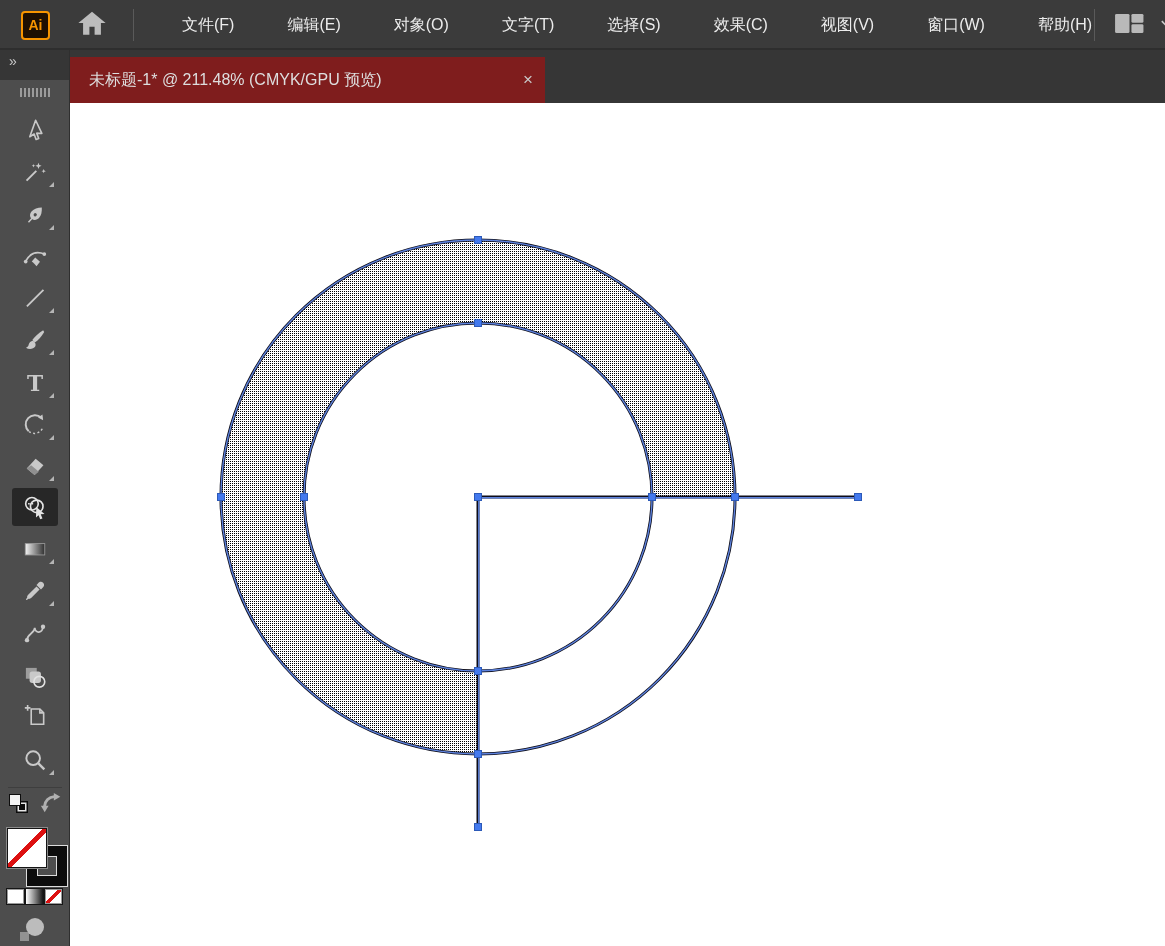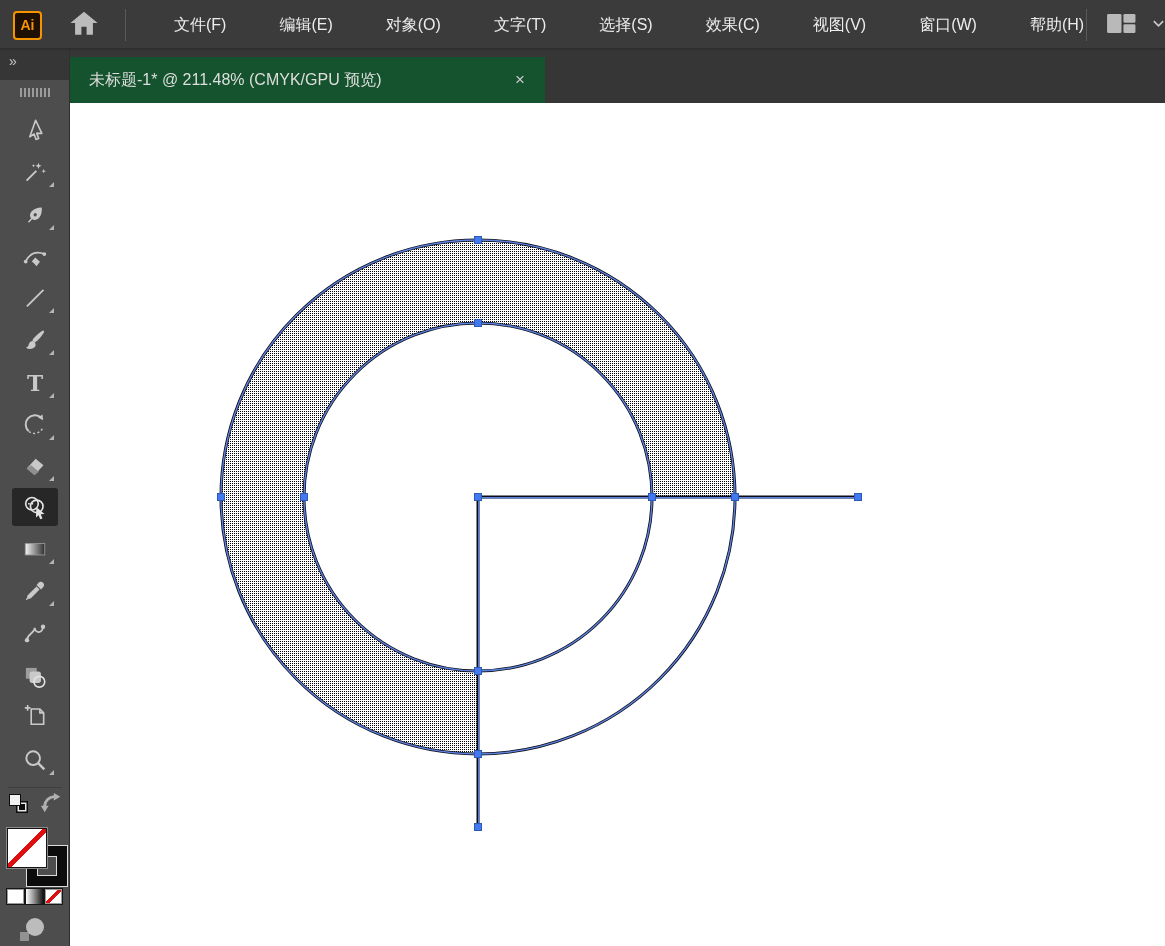--- a/index.html
+++ b/index.html
@@ -11,21 +11,21 @@
     -webkit-font-smoothing:antialiased;
   }
   .app { width:1165px; height:946px; display:grid; grid-template-rows:50px 1fr; }
 
   
   .menubar {
     background:#3b3b3b; display:flex; align-items:center;
     color:#ececec; box-shadow: inset 0 -2px 0 #2e2e2e;
   }
   .ai-logo {
-    width:29px; height:29px; margin-left:13px; flex:0 0 auto;
+    width:29px; height:29px; margin-left:21px; flex:0 0 auto;
     border:2px solid #f79500; border-radius:4px; background:#1e1002;
     color:#f79500; font-weight:bold; font-size:14px;
     display:flex; align-items:center; justify-content:center; cursor:default;
   }
   .home-btn { margin-left:27px; display:flex; align-items:center; }
   .vsep { width:1px; height:32px; background:#5a5a5a; margin-left:26px; }
   .menus { display:flex; gap:33px; margin-left:30px; font-size:16px; white-space:nowrap; }
   .menu-item { cursor:default; padding:4px 2px;margin-left:16px; }
   .mb-right { margin-left:auto; display:flex; align-items:center; margin-right:46px; }
   .ws-btn { display:flex; align-items:center; margin-left:18px; gap:13px; }
@@ -84,22 +84,22 @@
     box-shadow:inset 0 0 0 1px #9a9a9a;
   }
   .draw-mode { position:absolute; top:836px; left:18px; width:34px; height:26px; }
   .dm-square { position:absolute; left:2px; bottom:1px; width:9px; height:9px; background:#929292; }
   .dm-circle { position:absolute; left:8px; top:2px; width:18px; height:18px; border-radius:50%; background:#bcbcbc; }
 
   
   .right-col { display:flex; flex-direction:column; min-width:0; }
   .tabstrip { height:53px; background:#363636; display:flex; }
   .tab {
-    margin-top:7px; width:475px; background:#14532d; color:#dedede;
-    display:flex; align-items:center; padding:0 16px 0 19px; font-size:16px;
+    margin-top:7px; width:475px; background:#7f1d1d; color:#dedede;
+    display:flex; align-items:center; padding:0 8px 0 19px; font-size:16px;
     white-space:nowrap; cursor:default;
   }
   .tab-close { margin-left:auto; color:#c9c9c9; font-size:17px; padding:0 4px; cursor:default; }
   .canvas { position:relative; flex:1; background:#ffffff; overflow:hidden; }
   .canvas svg { position:absolute; left:0; top:0; }
 </style>
 </head>
 <body>
 
 <div class="app">

